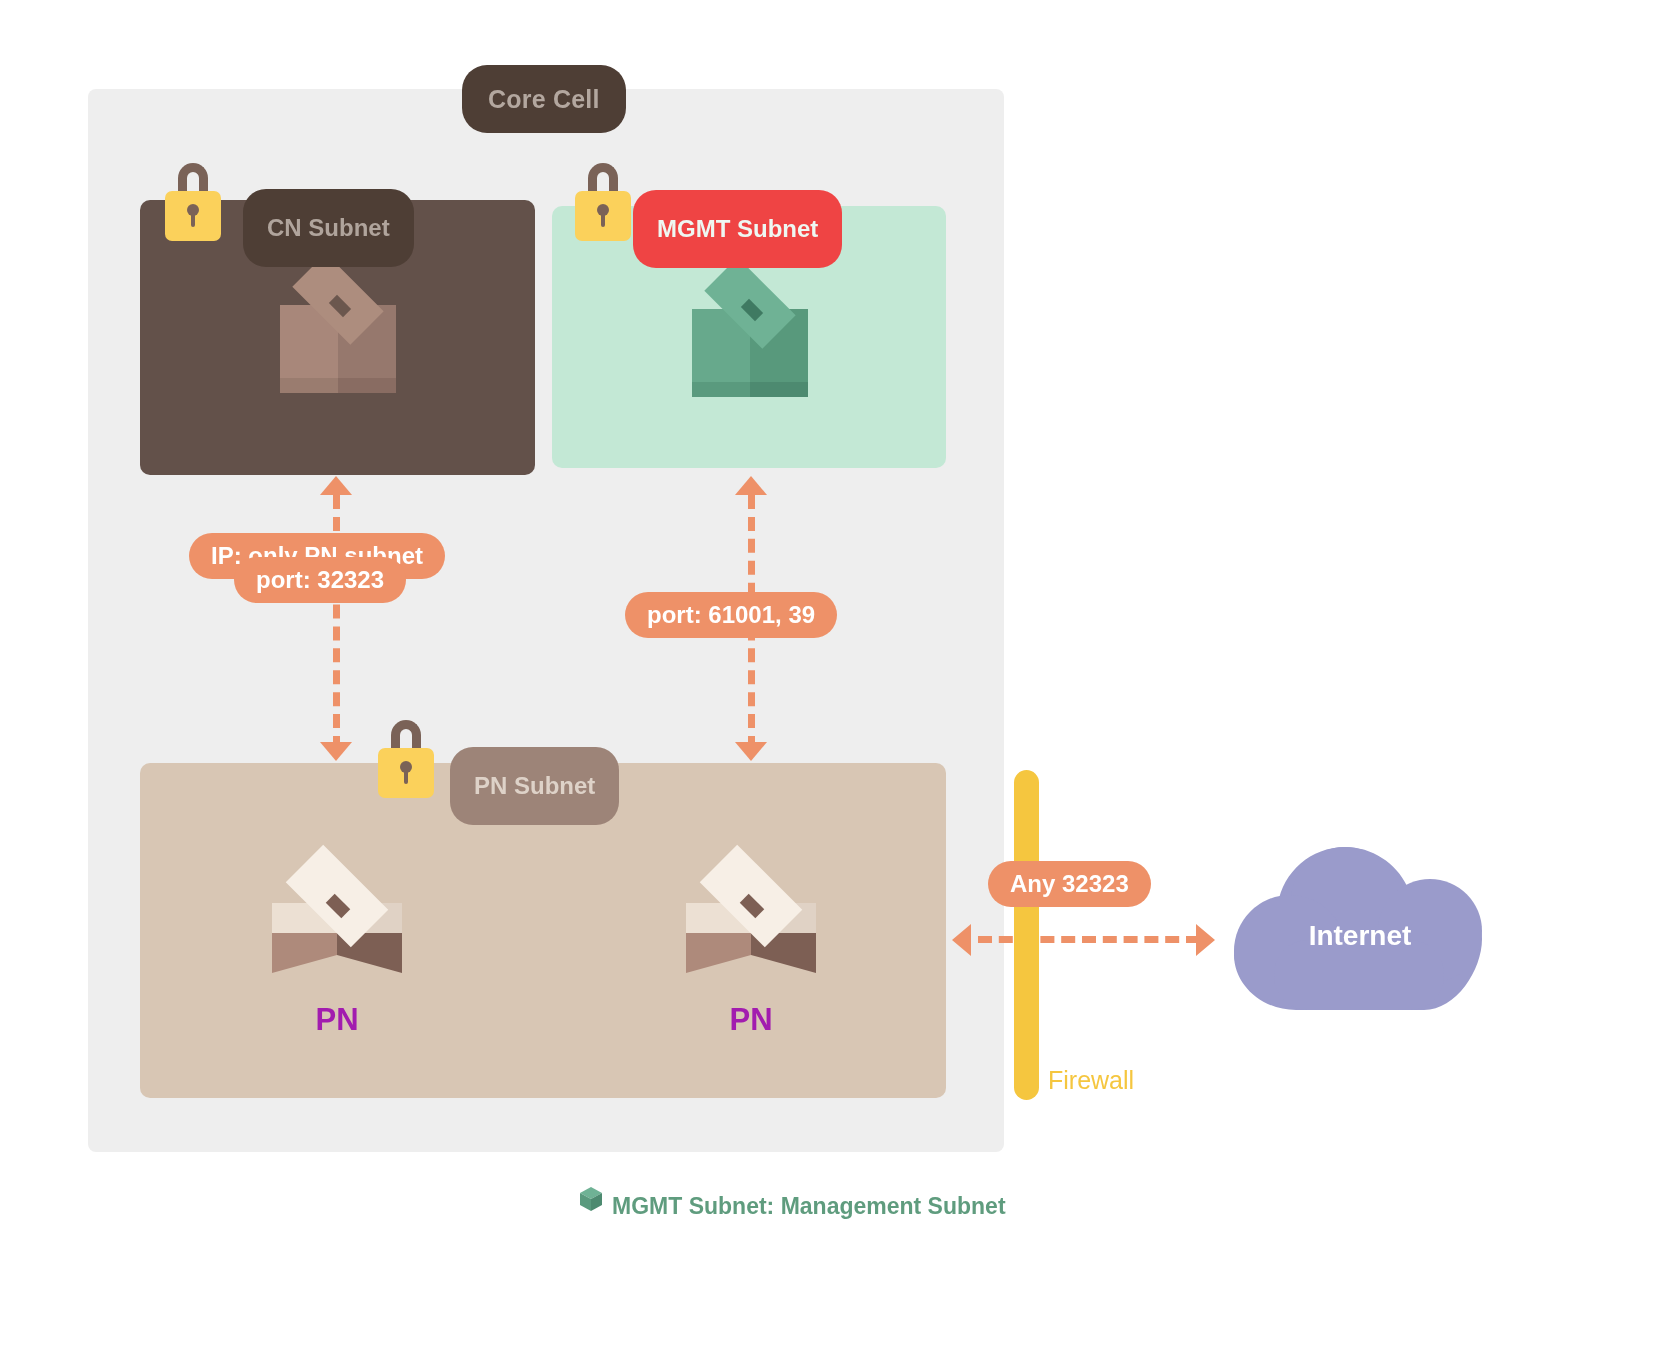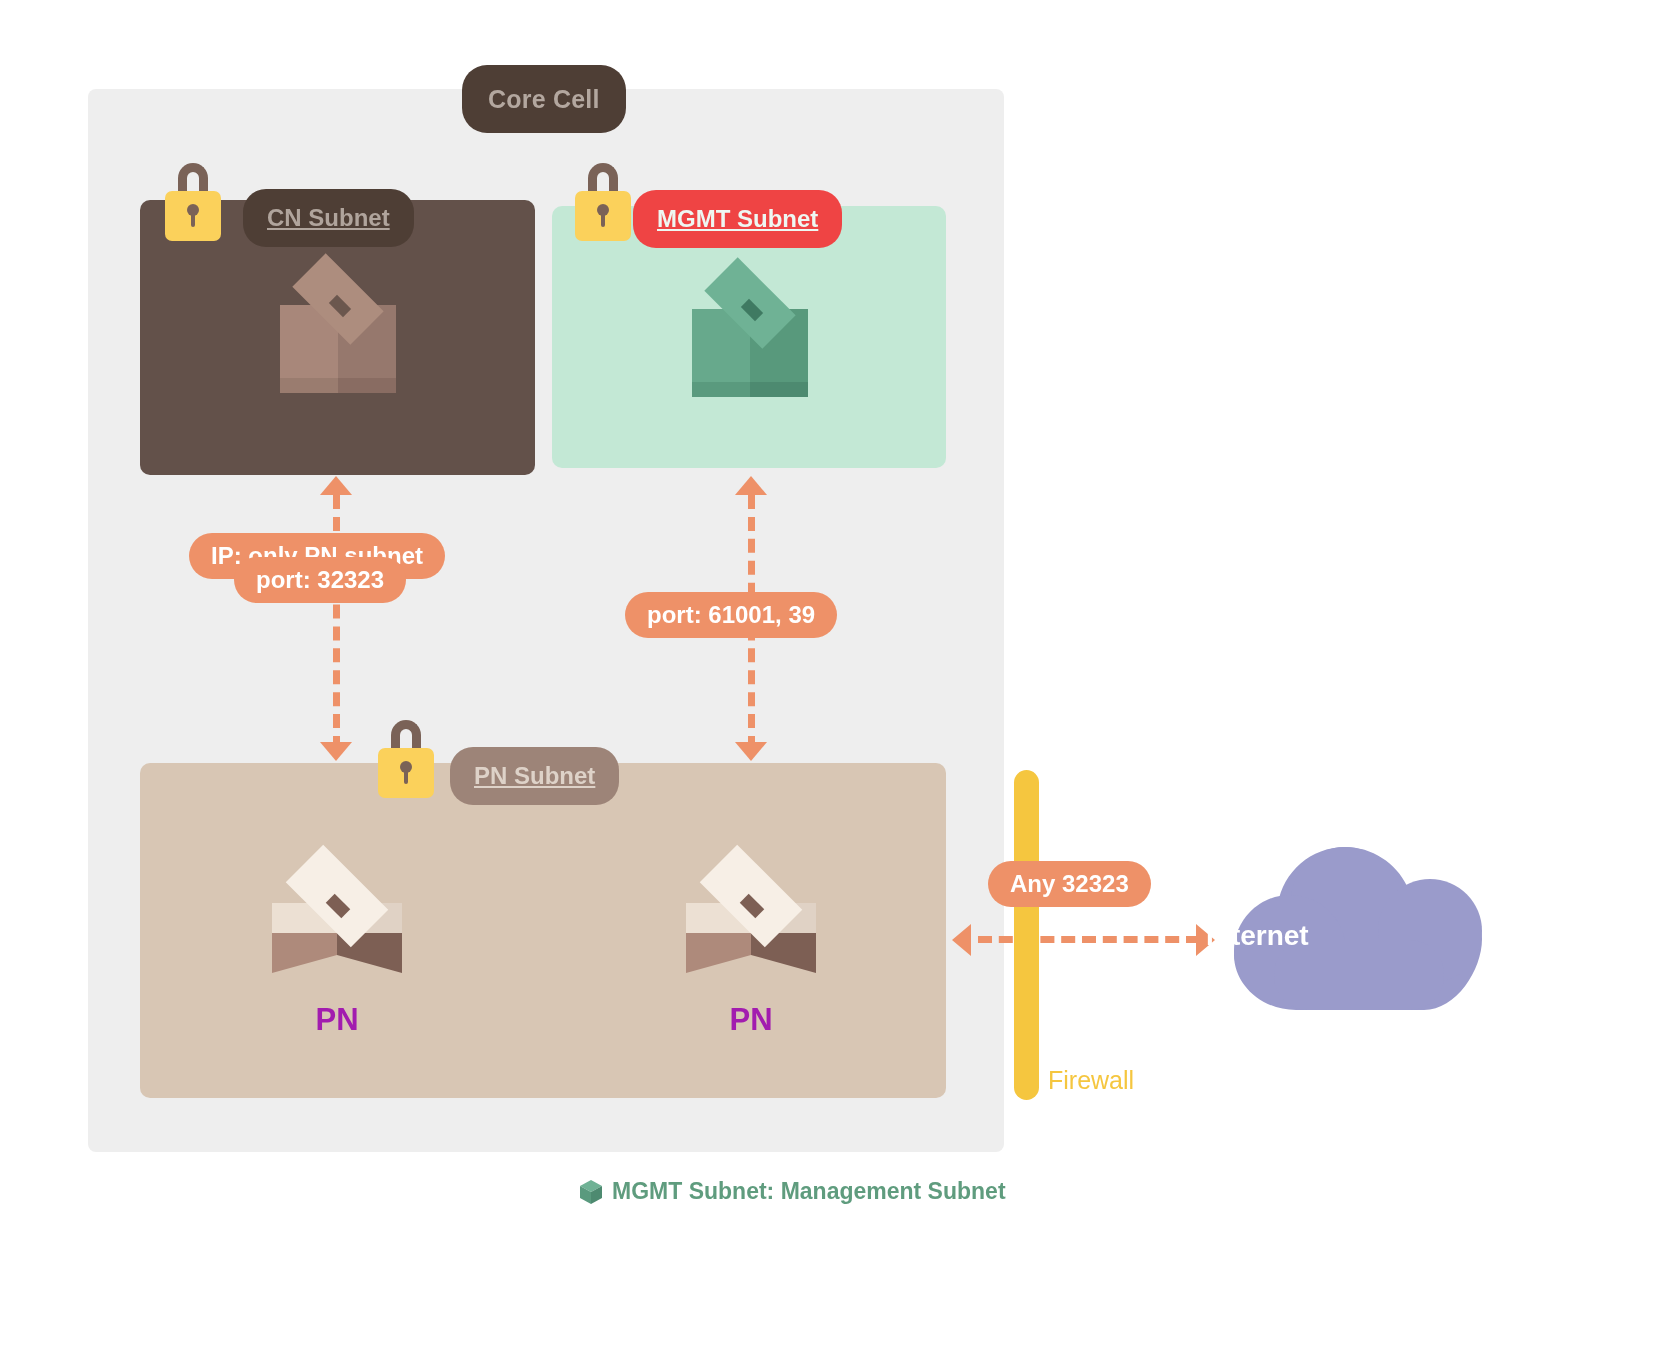--- a/index.html
+++ b/index.html
@@ -74,30 +74,29 @@
     top: 763px;
     width: 806px;
     height: 335px;
     background: #d8c6b4;
   }
 
   
   .subnet-badge {
     position: absolute;
     height: 46px;
-    padding: 6px 24px;
+    padding: 16px 24px;
     border-radius: 23px;
     display: flex;
     align-items: center;
     justify-content: center;
     font-size: 24px;
     font-weight: bold;
     z-index: 25;
     white-space: nowrap;
-    text-decoration: underline;
   }
   .badge-cn {
     left: 243px;
     top: 189px;
     background: #4e3e35;
     color: #b0a49c;
   }
   .badge-mgmt {
     left: 633px;
     top: 190px;
@@ -353,44 +352,45 @@
   .cloud {
     position: absolute;
     left: 1234px;
     top: 845px;
     width: 248px;
     height: 165px;
     z-index: 10;
   }
   .cloud-label {
     position: absolute;
-    left: 1206px;
+    left: 1236px;
     top: 920px;
     width: 248px;
-    text-align: left;
+    text-align: center;
     color: #ffffff;
     font-size: 28px;
     font-weight: bold;
     z-index: 12;
   }
 
   
   .legend {
     position: absolute;
     left: 580px;
     top: 1178px;
     display: flex;
     align-items: center;
     gap: 10px;
     z-index: 15;
   }
   .legend-text {
     color: #5f9c7e;
     font-size: 23px;
     font-weight: bold;
+    margin-top: 15px;
   }
   .legend-icon { width: 22px; height: 24px; }
 </style>
 </head>
 <body>
 
 <div class="stage">
 
   <div class="core-cell"></div>
   <div class="core-cell-badge">Core Cell</div>

